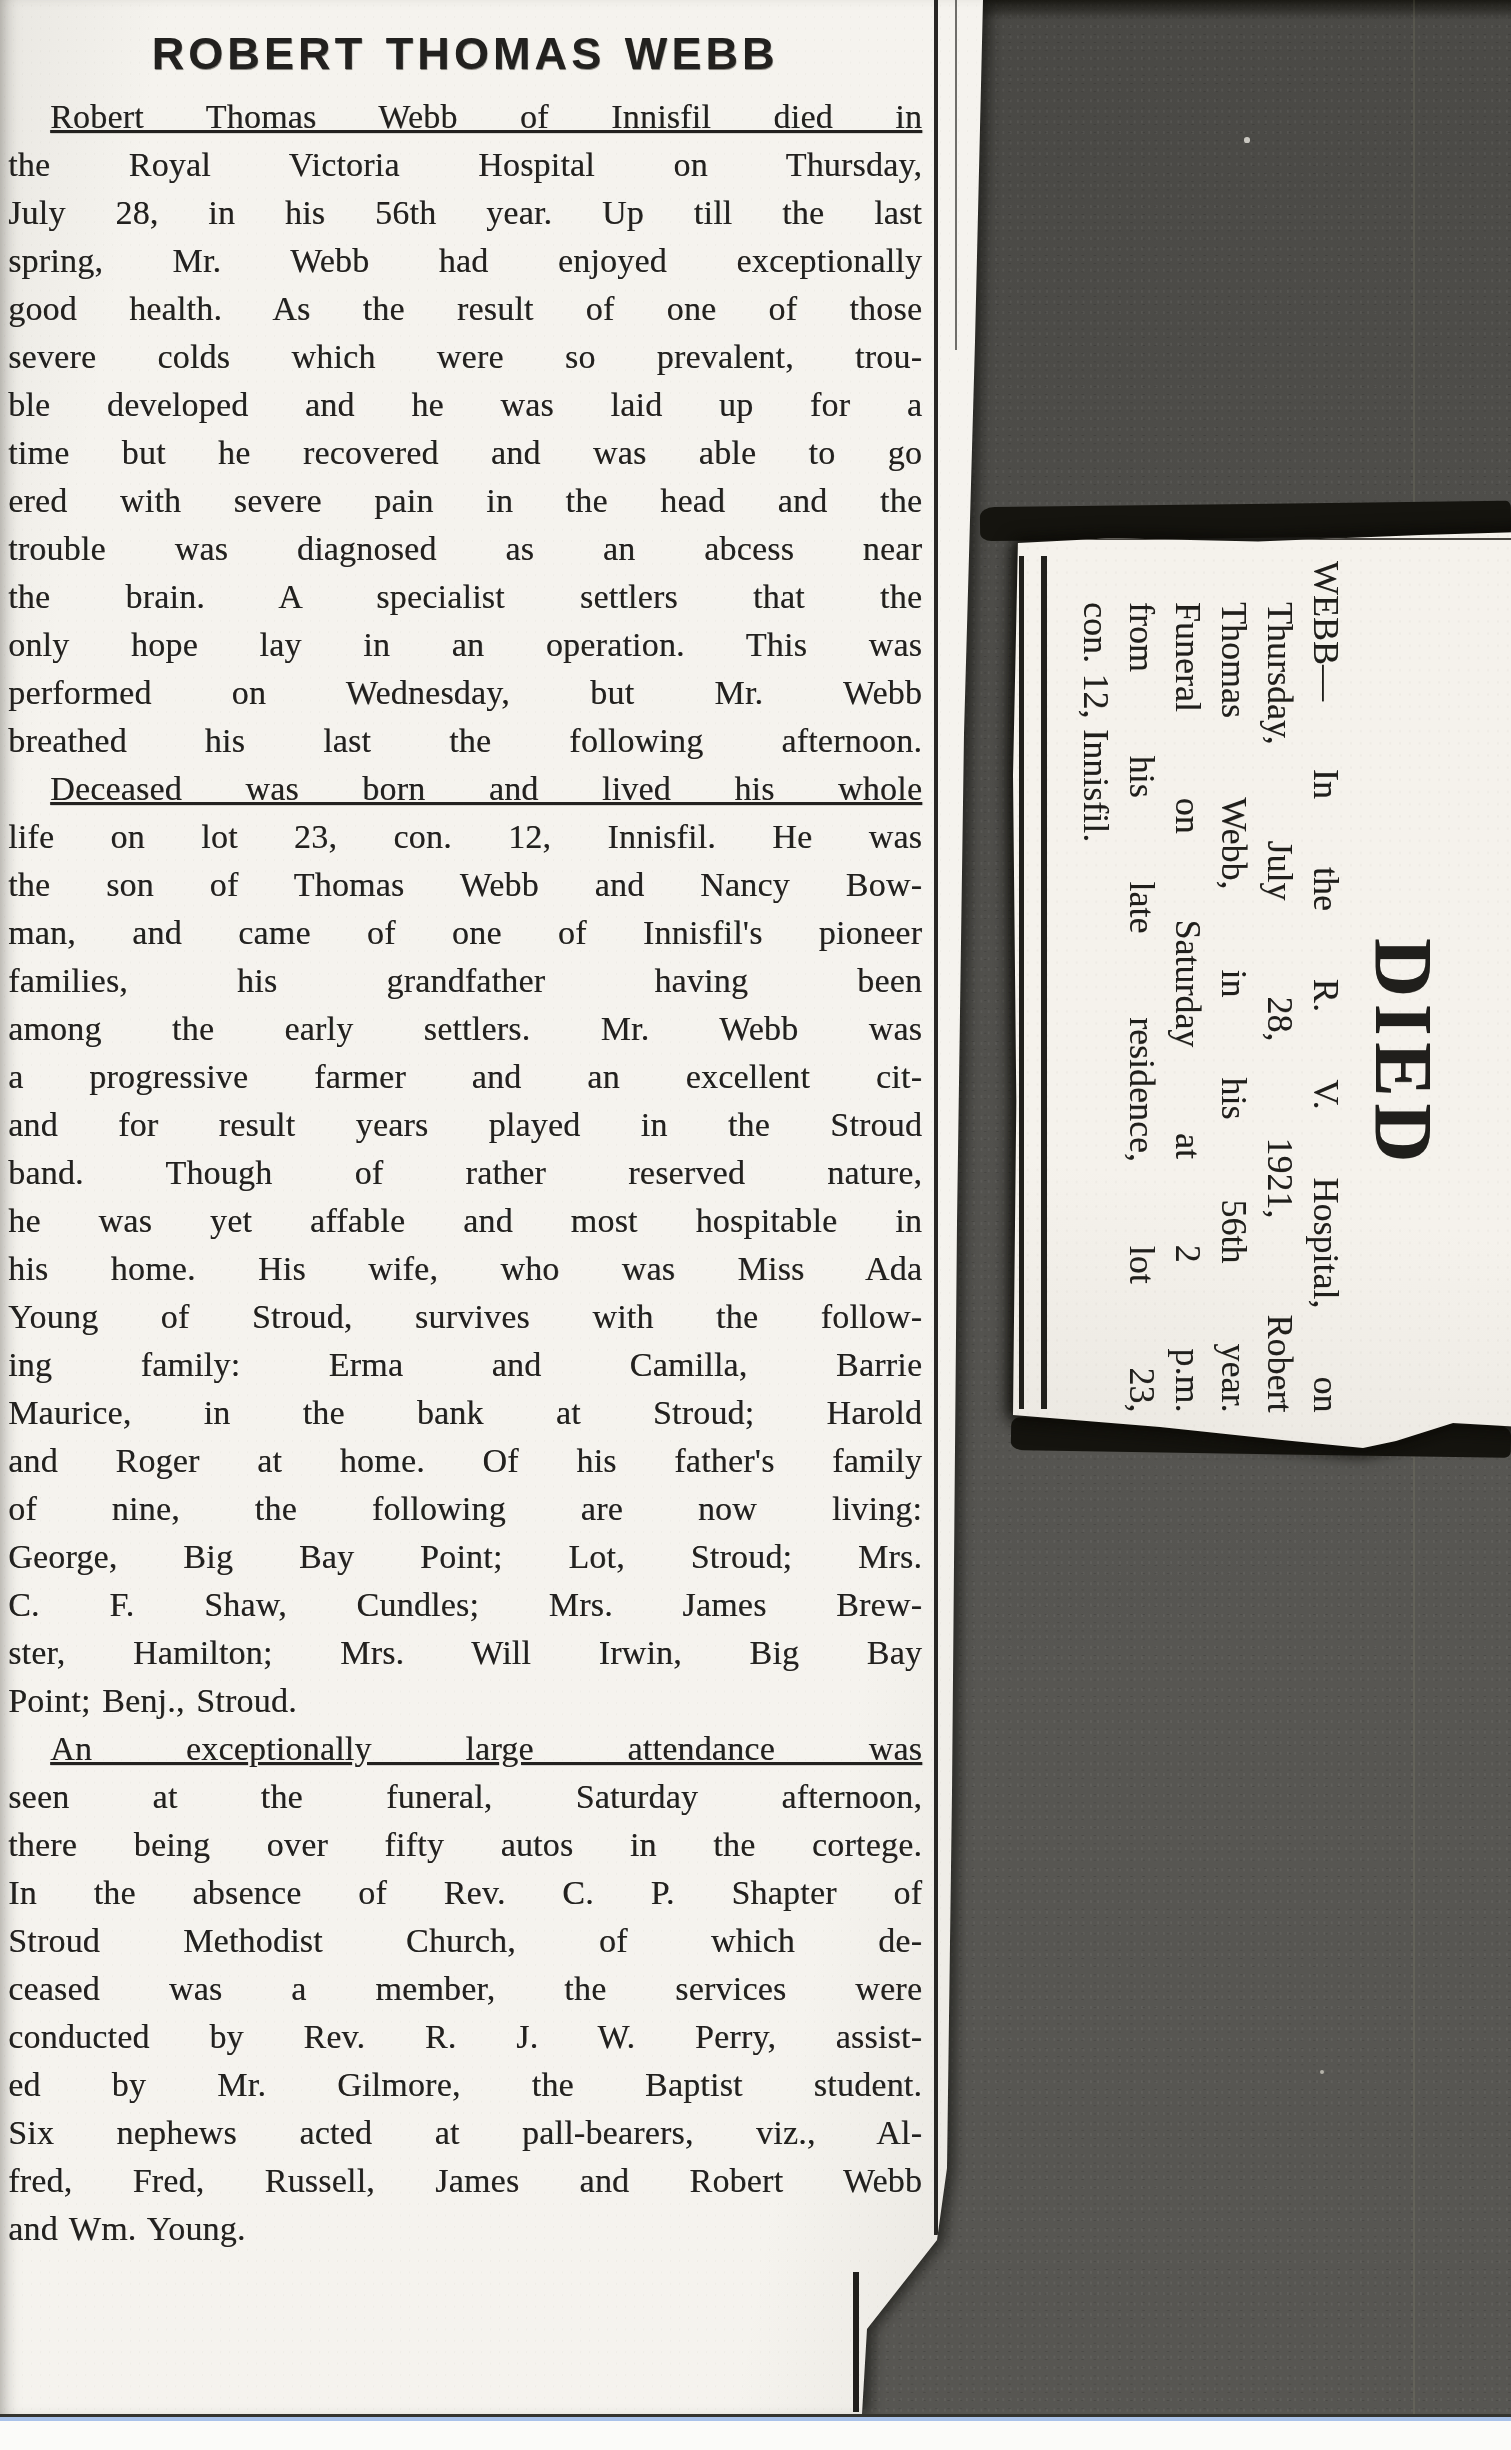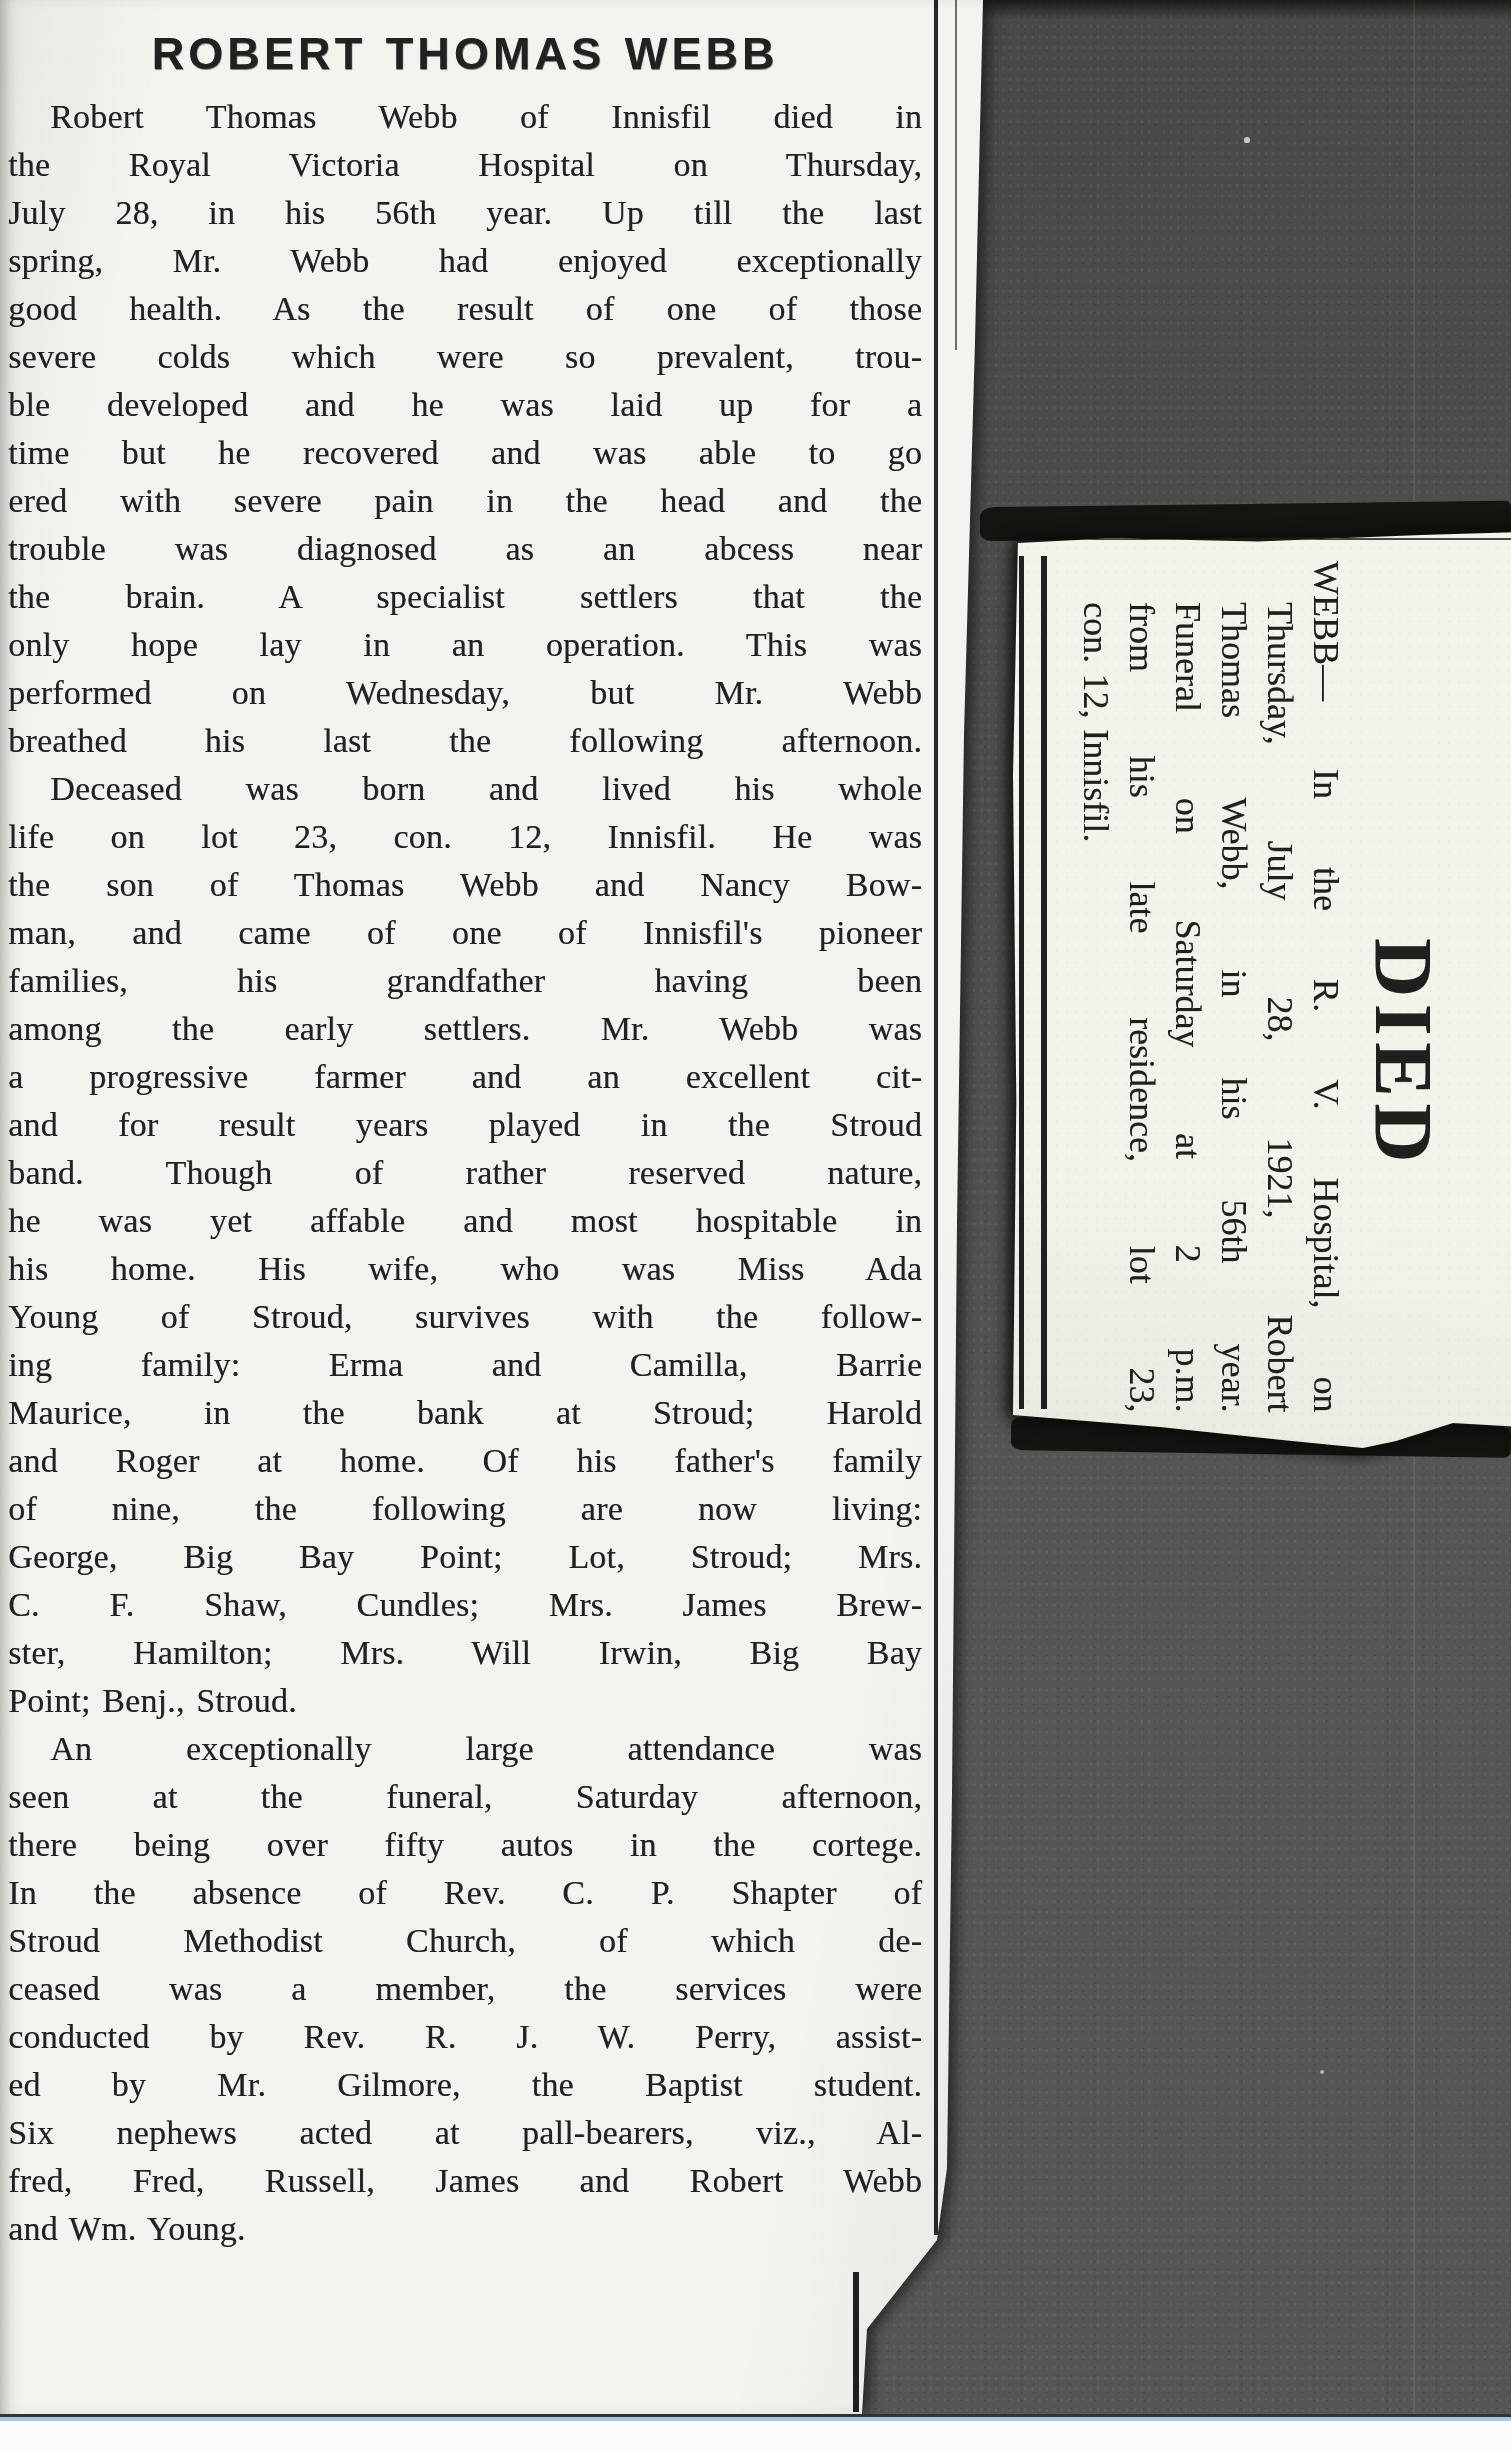--- a/index.html
+++ b/index.html
@@ -63,21 +63,21 @@
     font-size:34px;line-height:48px;word-spacing:2.9px;letter-spacing:0.2px;
     text-shadow:0.3px 0.3px 0.6px rgba(35,32,28,.5);
   }
   .headline{
     font-family:"Liberation Sans",sans-serif;font-weight:bold;
     font-size:45px;line-height:52px;letter-spacing:4.1px;text-align:center;
     margin:6.5px 0 13px 0;text-shadow:0.5px 0.5px 0.7px rgba(35,32,28,.55);
   }
   .tline{text-align:justify;text-align-last:justify;}
   .tline.short-last{text-align-last:left;}
-  .para .tline.first{text-indent:42px;}
+  .para .tline.first{text-indent:42px;text-decoration:underline;}
 
   
   .side-torn-top{
     position:absolute;left:980px;top:504px;width:531px;height:34px;
     background:var(--c-edge_black,#15140f);z-index:3;
     border-radius:14.7px 4.9px 8.2px 11.4px / 9.8px 6.5px 6.5px 8.2px;
     transform:rotate(-.7deg);
   }
   .side-torn-bottom{
     position:absolute;left:1011px;top:1421px;width:500px;height:33px;

